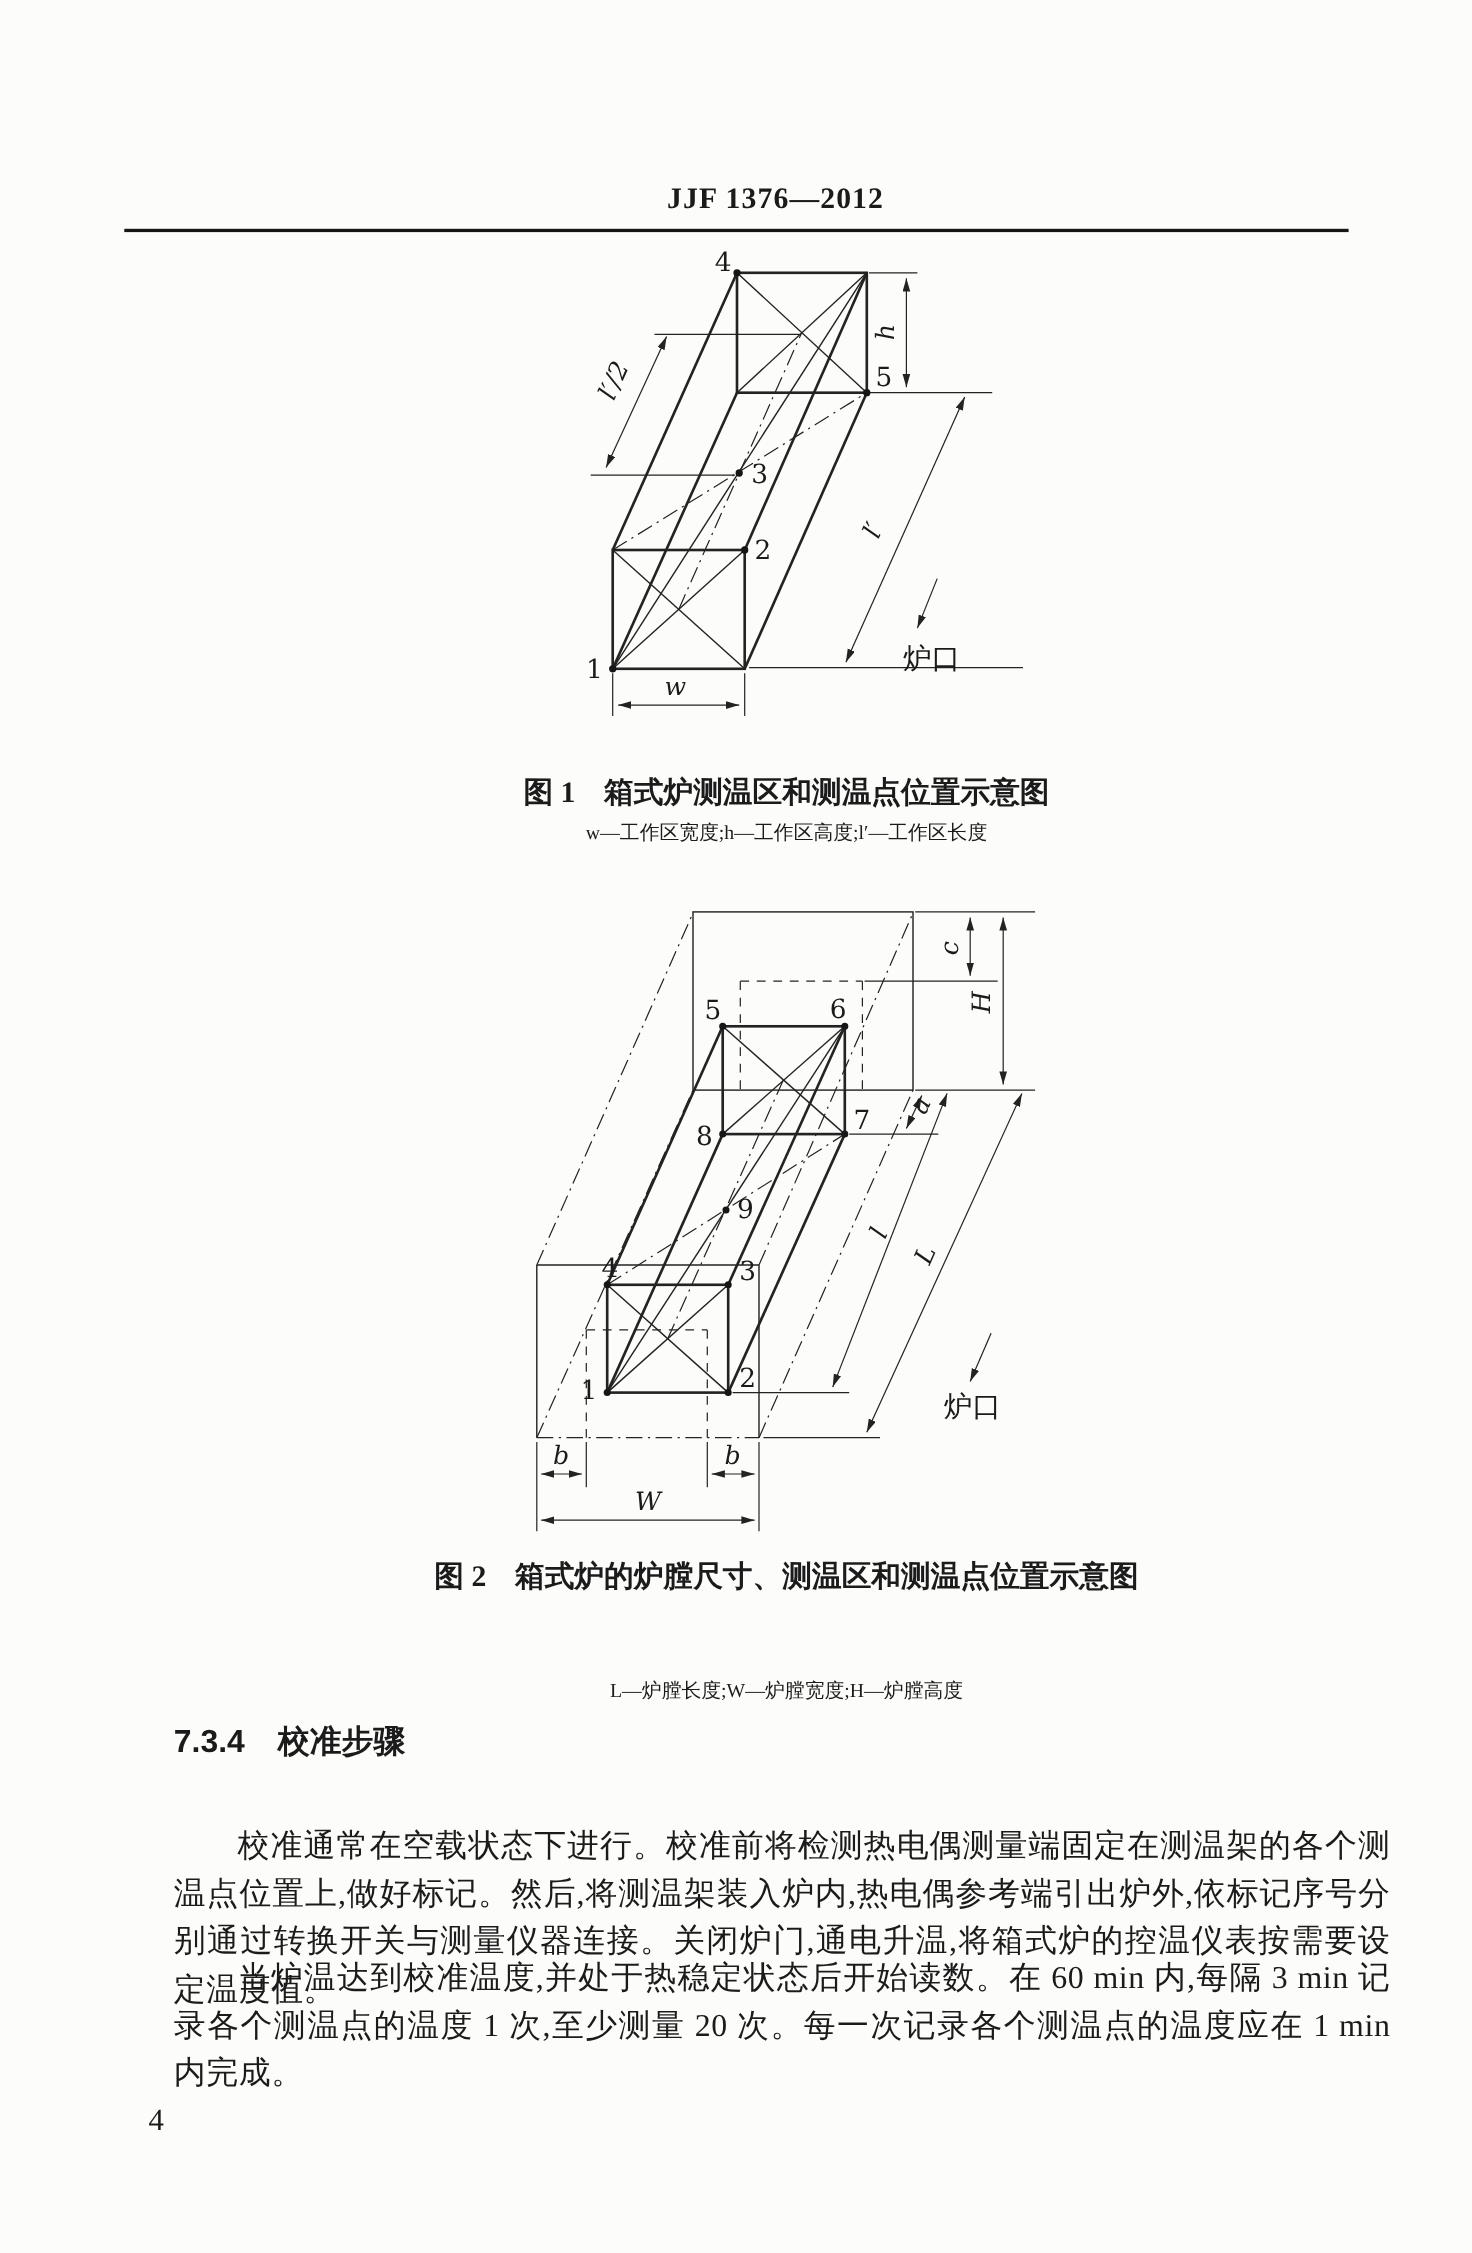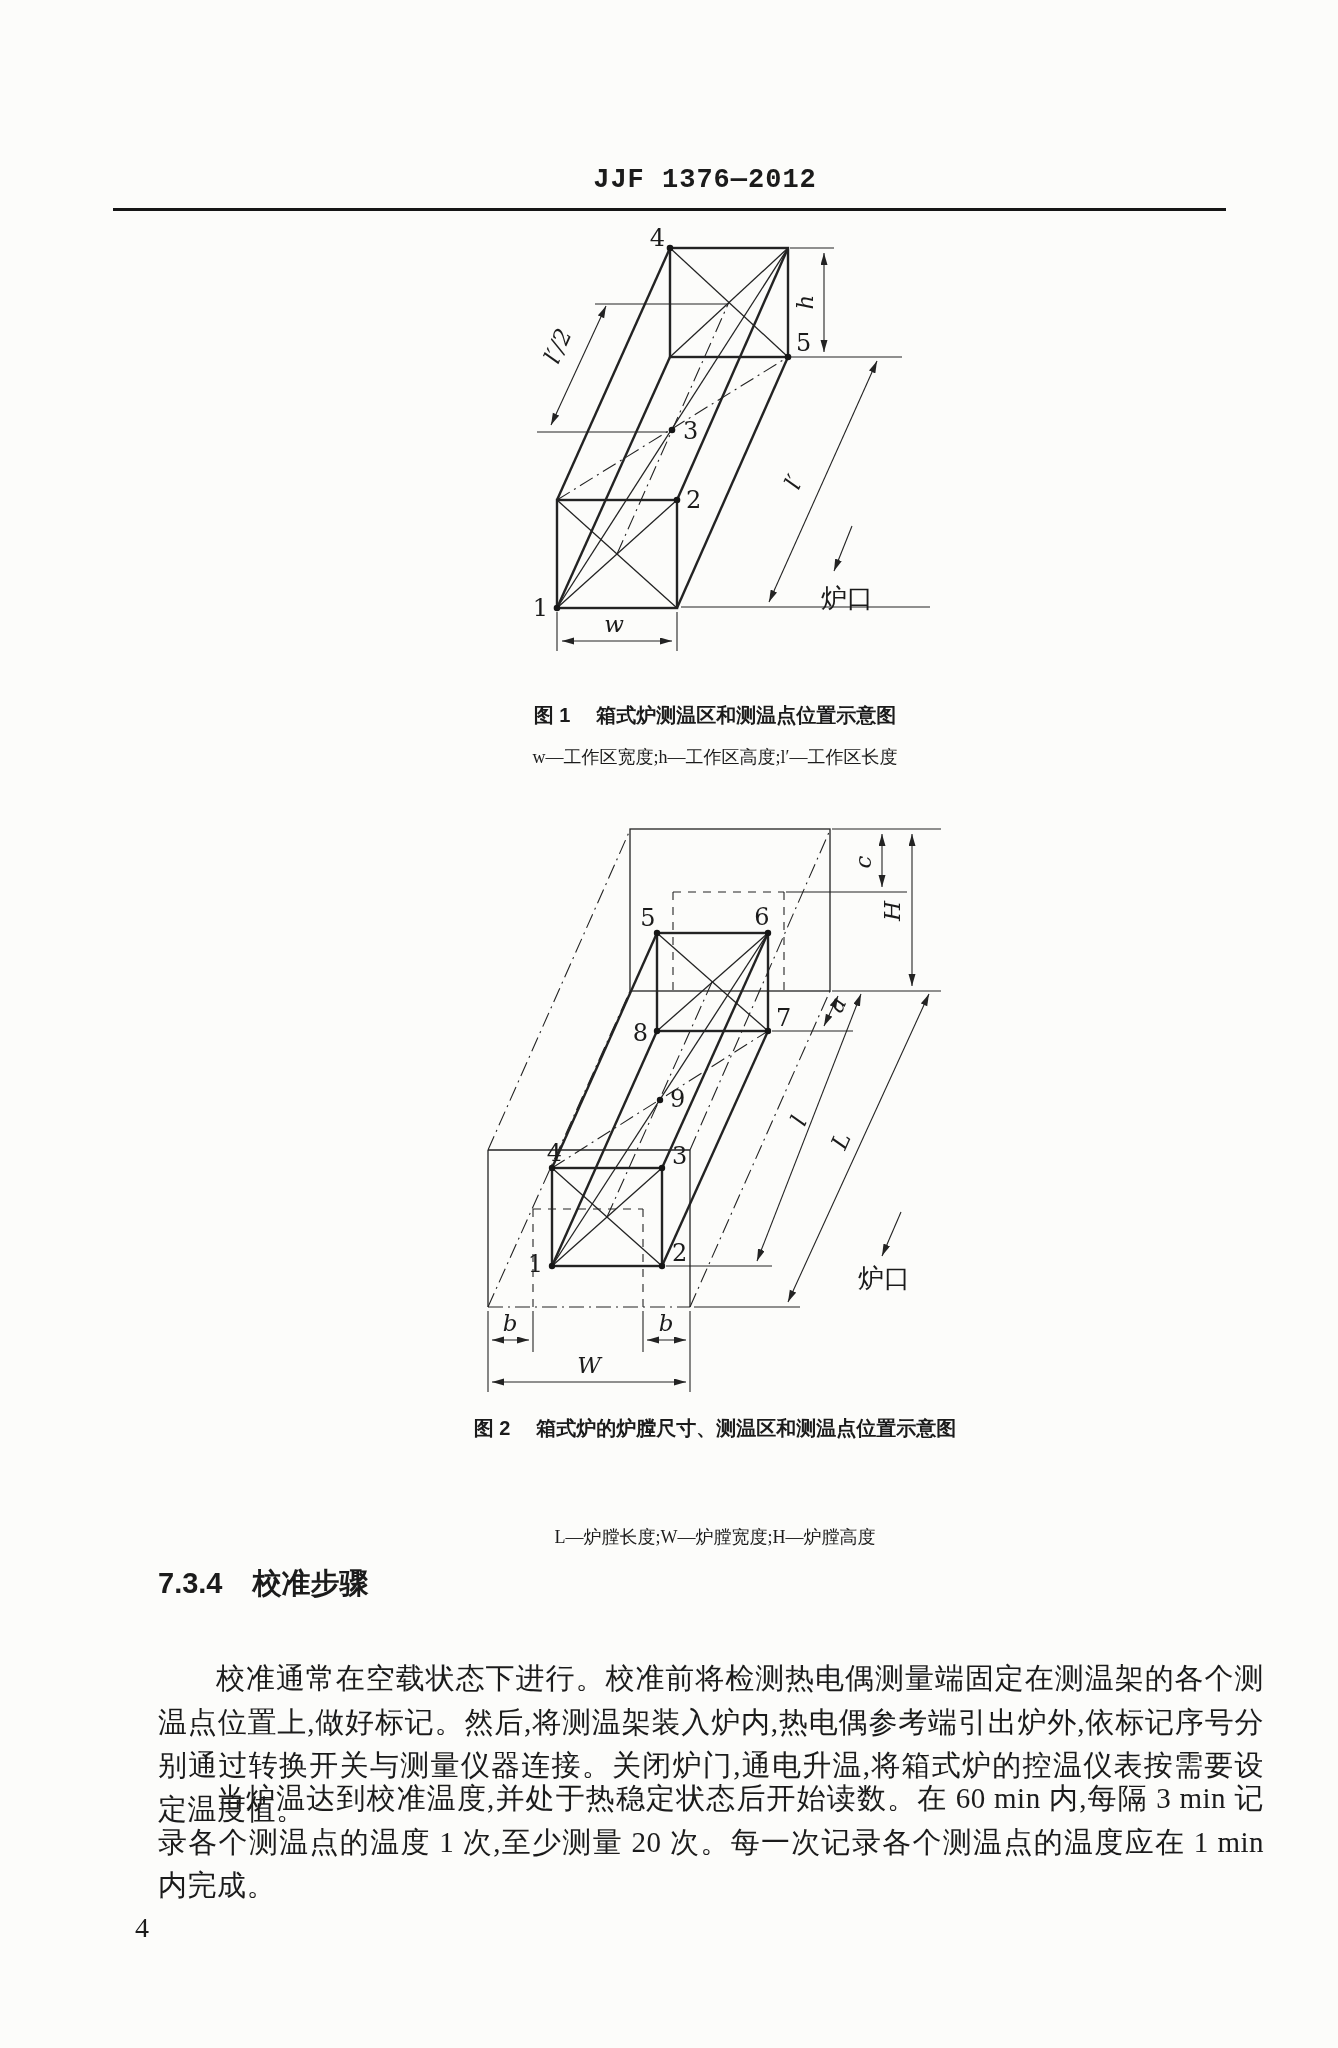--- a/index.html
+++ b/index.html
@@ -1,26 +1,26 @@
 <!DOCTYPE html>
 <html><head>
 <meta charset="utf-8">
 <style>
   html,body{margin:0;padding:0;}
   .page{position:relative;width:1338px;height:2048px;background:#fcfcfa;overflow:hidden;
         font-family:"Liberation Serif","DejaVu Serif",serif;color:#1b1b1b;}
   .hdr{position:absolute;top:165px;left:705px;transform:translateX(-50%);
-       font-family:Liberation Mono, monospace;font-weight:bold;
+       font-family:Liberation Serif, serif;font-weight:bold;
        font-size:27px;letter-spacing:1px;white-space:nowrap;}
   .rule{position:absolute;top:208px;left:113px;width:1113px;height:3px;background:#161616;}
   .figsvg{position:absolute;}
   #fig1{left:400px;top:215px;width:560px;height:470px;}
   #fig2{left:450px;top:815px;width:520px;height:600px;}
   .capwrap{position:absolute;left:95px;width:1240px;text-align:center;white-space:nowrap;}
-  .figcap{font-family:Liberation Sans, sans-serif;font-weight:bold;font-size:20px;}
+  .figcap{font-family:Liberation Serif, serif;font-weight:bold;font-size:27px;}
   .figcap .gap{display:inline-block;width:26px;}
   .figleg{font-size:18px;}
   .figform{font-size:25px;font-style:italic;}
   .sect{position:absolute;left:158px;top:1564px;font-family:"Liberation Sans","DejaVu Sans",sans-serif;
         font-weight:bold;font-size:29px;white-space:nowrap;}
   .sect .gap{display:inline-block;width:30px;}
   .para{position:absolute;left:158px;width:1106px;font-size:29px;line-height:43.5px;
         text-align:justify;text-indent:58px;letter-spacing:0.5px;}
   #para1{top:1657px;}
   #para2{top:1777px;}

